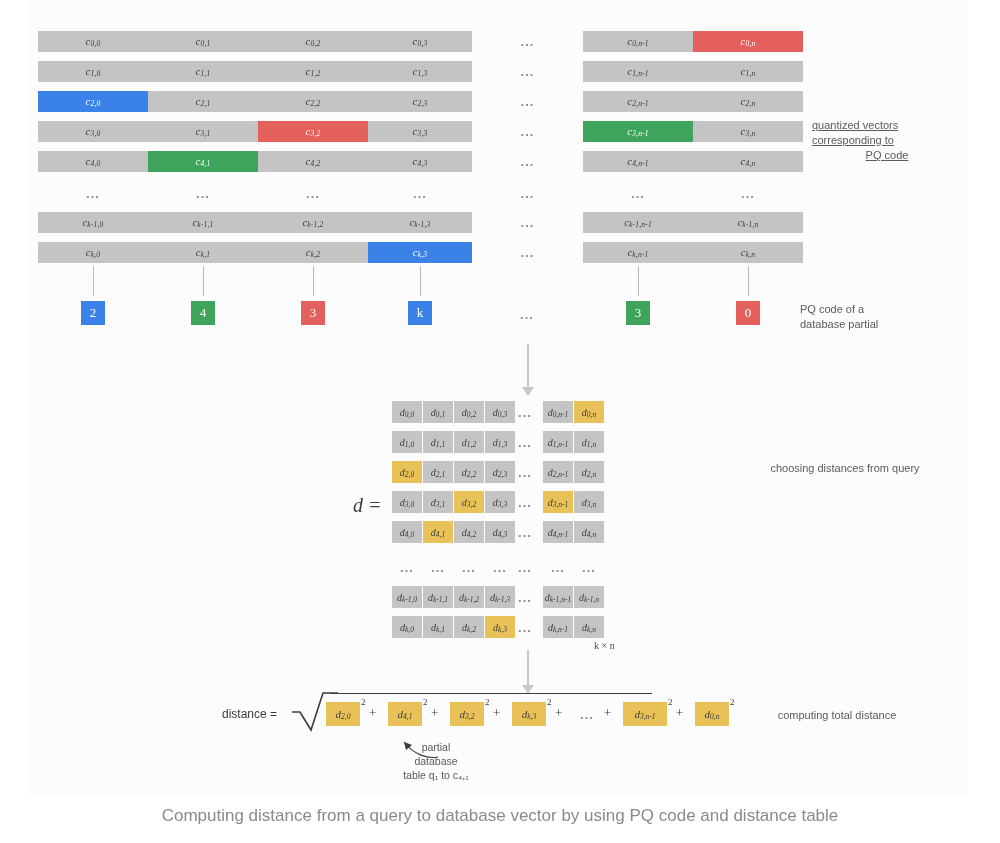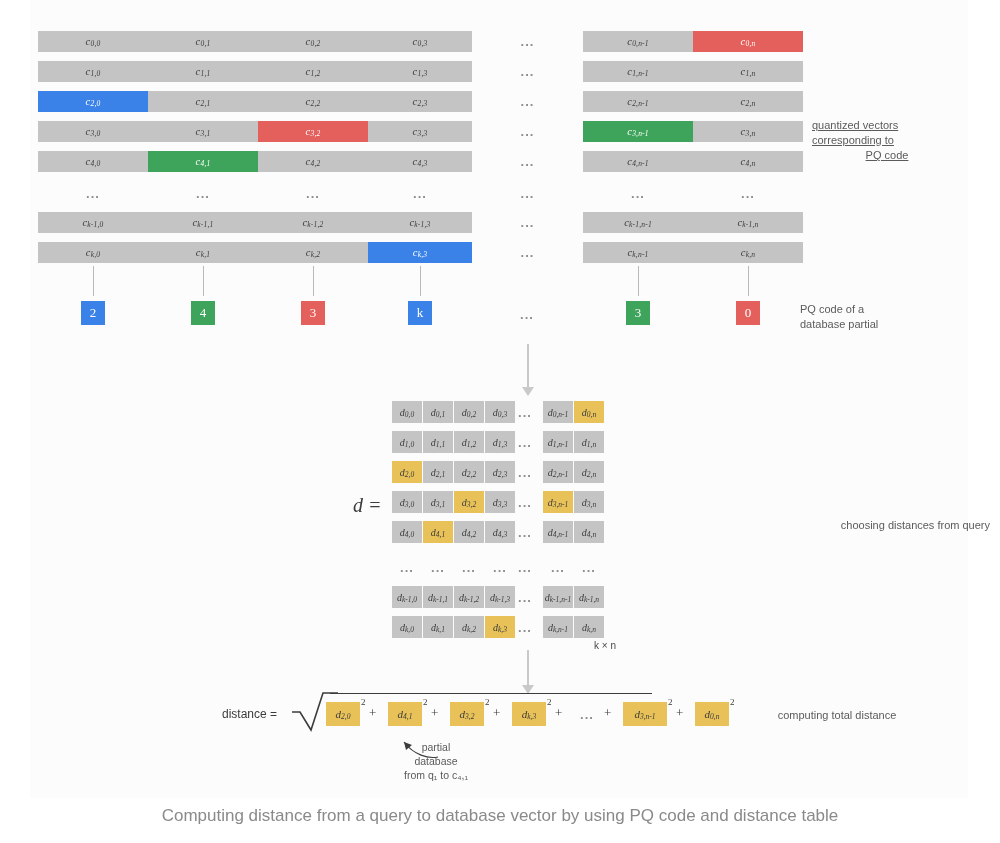--- a/index.html
+++ b/index.html
@@ -62,21 +62,21 @@
     position:absolute;width:30px;height:22px;background:#c4c4c4;color:#3c3c3c;
     display:flex;align-items:center;justify-content:center;
     font-size:10px;font-style:italic;font-family:"Liberation Serif",serif;
     white-space:nowrap;
   }
   .dcell.hl{background:#e8c258;color:#3b3b3b;}
   .deq{
     position:absolute;font-size:20px;font-style:italic;color:#3c3c3c;
     font-family:"Liberation Serif",serif;
   }
-  .kn{position:absolute;font-size:10px;color:#4a4a4a;font-family:Liberation Sans, sans-serif;text-align:center;}
+  .kn{position:absolute;font-size:10px;color:#4a4a4a;font-family:Liberation Serif, serif;text-align:center;}
 
   
   .flabel{
     position:absolute;font-size:12px;color:#3c3c3c;
     font-family:"Liberation Sans",sans-serif;
   }
   .vinc{position:absolute;}
   .fterm{
     position:absolute;width:34px;height:24px;background:#e8c258;color:#3b3b3b;
     display:flex;align-items:center;justify-content:center;
@@ -303,21 +303,21 @@
     <div>quantized vectors</div>
     <div>corresponding to</div>
     <div style="text-align:center">PQ code</div>
   </div>
 
   <div class="note left" style="left:800px;top:302px;width:160px;">
     <div>PQ code of a</div>
     <div>database partial</div>
   </div>
 
-  <div class="note" style="left:700px;top:518px;width:290px;text-align:right;">
+  <div class="note" style="left:700px;top:461px;width:290px;">
     <div>choosing distances from query</div>
   </div>
 
   <div class="note" style="left:722px;top:708px;width:230px;">computing total distance</div>
 
   <div class="bigarrow" style="left:522px;top:344px;height:52px;">
     <div class="shaft" style="height:43px;"></div>
     <div class="head" style="top:43px;"></div>
   </div>
 
@@ -560,17 +560,17 @@
       <div class="fsup" style="left: 730px; top: 697px;">2</div>
     </div>
 
   <svg class="vinc" style="left:386px;top:737px;" width="55" height="26">
     <path d="M52,20 C42,22 28,18 18,5" fill="none" stroke="#3c3c3c" stroke-width="1.2"></path>
     <polygon points="18,5 26,8 20,13" fill="#3c3c3c"></polygon>
   </svg>
   <div class="note" style="left:392px;top:740px;width:88px;line-height:14px;font-size:10.5px;">
     <div>partial</div>
     <div>database</div>
-    <div>from q₁ to c₄,₁</div>
+    <div>table q₁ to c₄,₁</div>
   </div>
 
   <div class="caption">Computing distance from a query to database vector by using PQ code and distance table</div>
 </div>
 
 </body></html>

